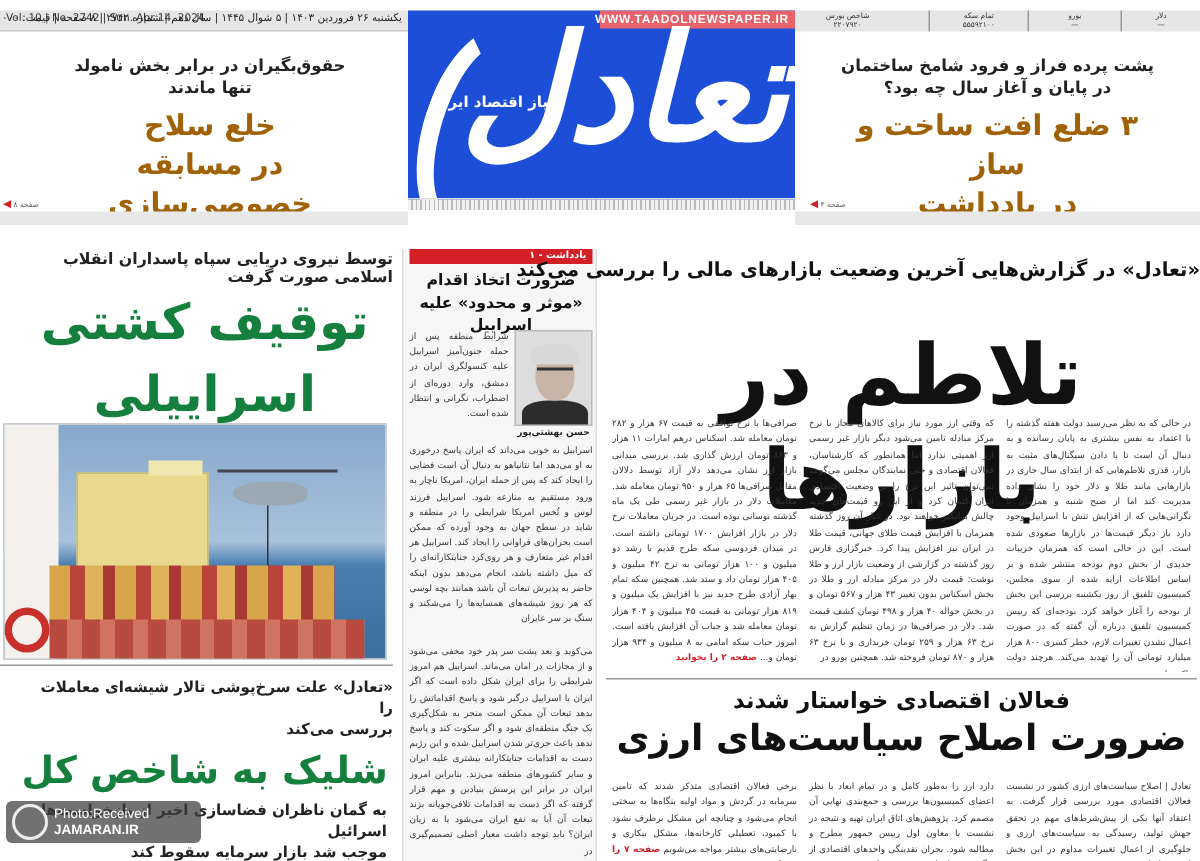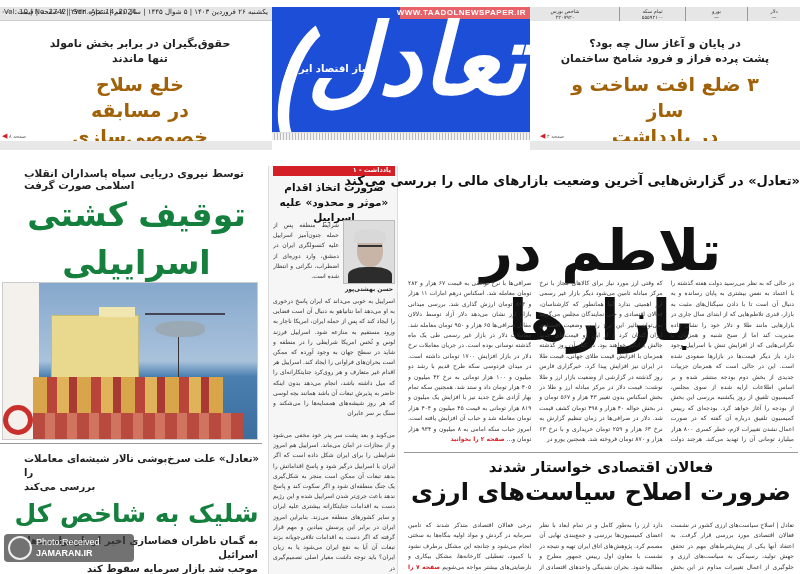--- a/index.html
+++ b/index.html
@@ -26,21 +26,21 @@
 
   .teaser { position: absolute; direction: rtl; text-align: center; }
   .teaser .kicker { font-size: 11px; font-weight: bold; line-height: 15px; color: #222; }
   .teaser .headline { font-size: 19px; font-weight: bold; line-height: 26px; color: #a16207; margin-top: 5px; }
   .page-ref .arrow { color: #d51f26; font-size: 7px; }
 
   .hr-grey { position: absolute; height: 9px; background: #e8e8e8; }
 
   
   .col-left { position: absolute; left: 0; top: 160px; width: 262px; }
-  .kicker-sm { direction: rtl; text-align: left; font-size: 10.5px; font-weight: bold; color: #222; margin-left: 24px; }
+  .kicker-sm { direction: rtl; text-align: right; font-size: 10.5px; font-weight: bold; color: #222; margin-left: 24px; }
   .big-head { direction: rtl; text-align: center; font-weight: bold; color: #15803d; padding-left: 11px; }
   .lead { direction: rtl; text-align: center; font-size: 7.5px; line-height: 11px; color: #222; }
 
   .photo { position: absolute; left: 2px; top: 282px; width: 256px; height: 158px; border: 1px solid #ccc; overflow: hidden; background: linear-gradient(180deg, #86a8cc 0%, #a9c2dc 50%, #4a7fb0 60%, #3c6e9e 100%); }
   .photo .bridge { position: absolute; left: 48px; top: 32px; width: 88px; height: 80px; background: #e8d98f; border: 1px solid #c9bb70; }
   .photo .bridge-top { position: absolute; left: 96px; top: 24px; width: 36px; height: 10px; background: #f0e6b0; }
   .photo .stack { position: absolute; left: 30px; top: 94px; width: 190px; height: 40px; background: repeating-linear-gradient(90deg, #d9a54a 0 14px, #b8443a 14px 24px, #e0b35a 24px 36px, #a93a33 36px 44px); }
   .photo .deck { position: absolute; left: 30px; top: 130px; width: 210px; height: 28px; background: repeating-linear-gradient(90deg, #b94a40 0 12px, #d0735f 12px 22px); }
   .photo .heli { position: absolute; left: 152px; top: 38px; width: 50px; height: 16px; background: #9aa9b4; border-radius: 50% 40% 40% 50%; }
   .photo .rotor { position: absolute; left: 142px; top: 30px; width: 80px; height: 2px; background: #445; }
@@ -127,22 +127,22 @@
       <div>در مسابقه خصوصی‌سازی</div>
     </div>
   </div>
   <div class="page-ref" style="position:absolute;left:2px;top:132px;font-size:5px;color:#666;">
     <span class="arrow">◀</span>
     <span>صفحه ۸</span>
   </div>
 
   <div class="teaser" style="left:560px;top:36px;width:210px;height:100px;">
     <div class="kicker">
+      <div>پشت پرده فراز و فرود شامخ ساختمان</div>
       <div>در پایان و آغاز سال چه بود؟</div>
-      <div>پشت پرده فراز و فرود شامخ ساختمان</div>
     </div>
     <div class="headline">
       <div>۳ ضلع افت ساخت و ساز</div>
       <div>در یادداشت</div>
     </div>
   </div>
   <div class="page-ref" style="position:absolute;left:540px;top:132px;font-size:5px;color:#666;">
     <span class="arrow">◀</span>
     <span>صفحه ۴</span>
   </div>

